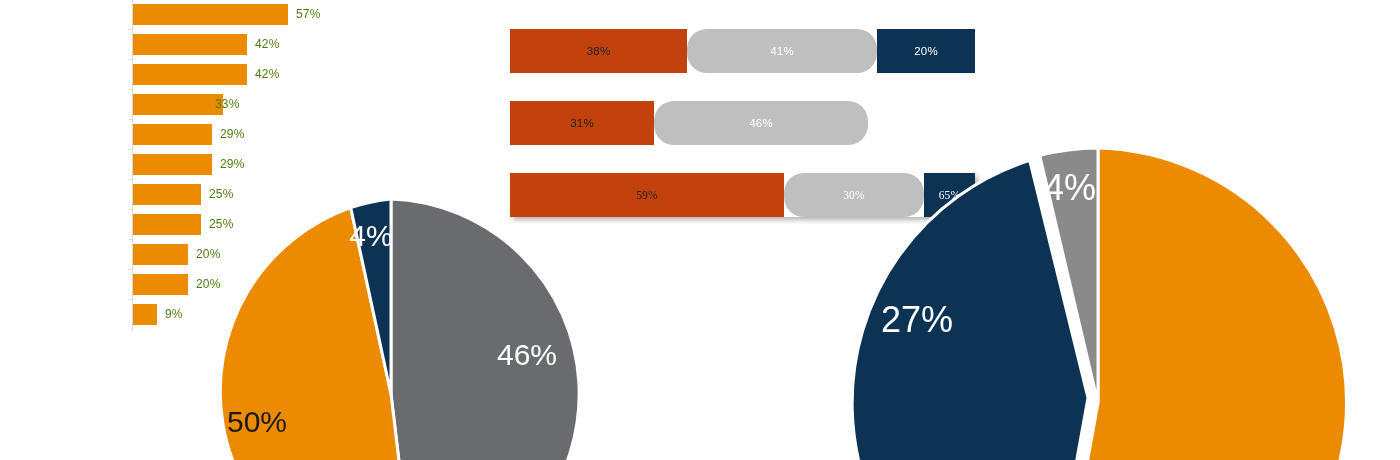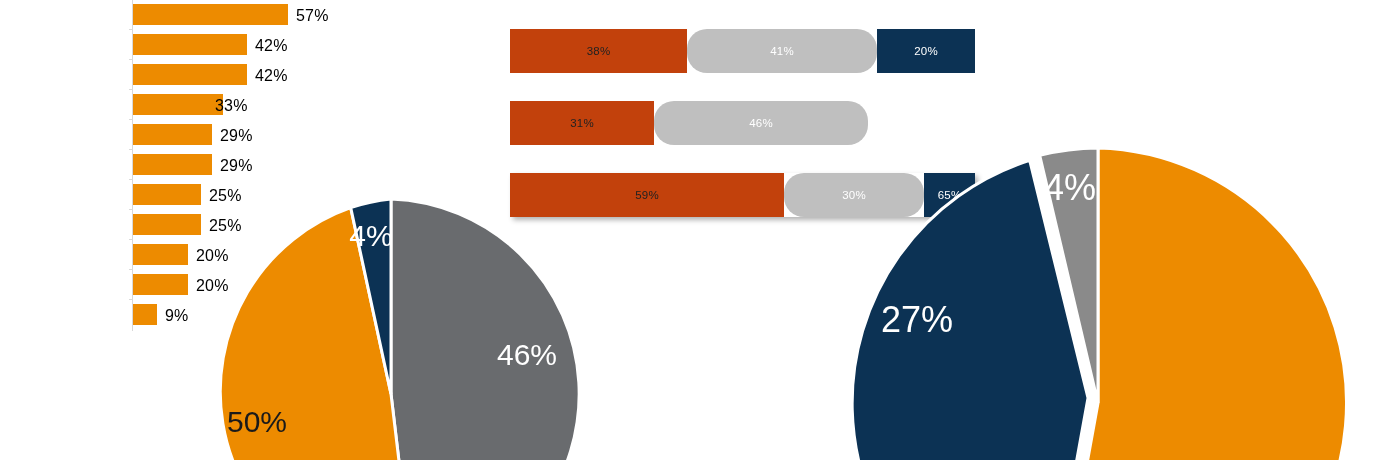--- a/index.html
+++ b/index.html
@@ -50,22 +50,22 @@
     position: absolute;
     left: -4px;
     top: -5px;
     width: 4px;
     height: 1px;
     background: #d9d9d9;
   }
   .hbar-label {
     position: absolute;
     top: 3px;
-    font-size: 16px;
-    color: #000000;
+    font-size: 12px;
+    color: #4d7c0f;
     white-space: nowrap;
     letter-spacing: 0.2px;
   }
 
   
   #stacked-chart {
     position: absolute;
     left: 510px;
     top: 29px;
     width: 470px;
@@ -203,21 +203,21 @@
 
     <div class="stacked-row" style="top:72px;">
       <div class="stacked-seg seg-orange" style="left:0px; width:144px;">
         <span class="stacked-seg-label">31%</span>
       </div>
       <div class="stacked-seg seg-gray" style="left:144px; width:214px;">
         <span class="stacked-seg-label">46%</span>
       </div>
     </div>
 
-    <div class="stacked-row shadowed" style="top:144px;">
+    <div class="stacked-row shadowed" style="top:144px;font-family:Liberation Serif, serif;">
       <div class="stacked-seg seg-orange" style="left:0px; width:274px;">
         <span class="stacked-seg-label">59%</span>
       </div>
       <div class="stacked-seg seg-gray" style="left:274px; width:140px;">
         <span class="stacked-seg-label">30%</span>
       </div>
       <div class="stacked-seg seg-navy" style="left:414px; width:51px;">
         <span class="stacked-seg-label">65%</span>
       </div>
     </div>

